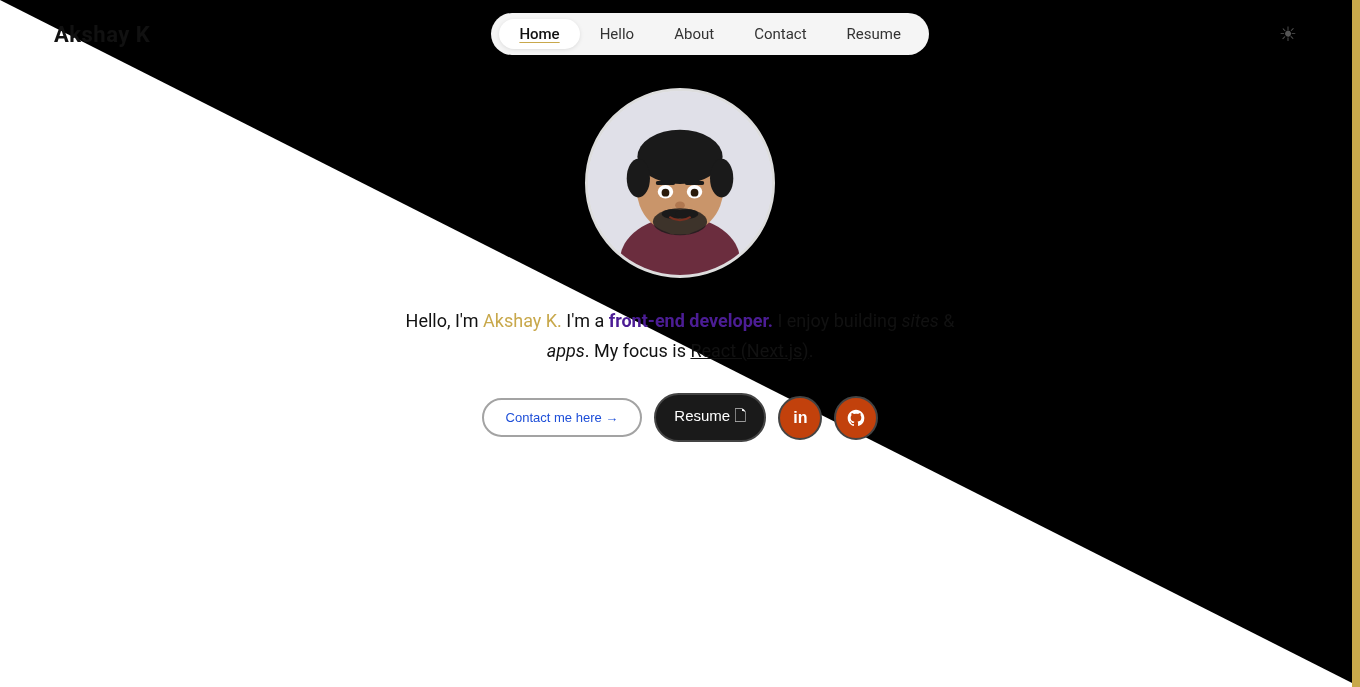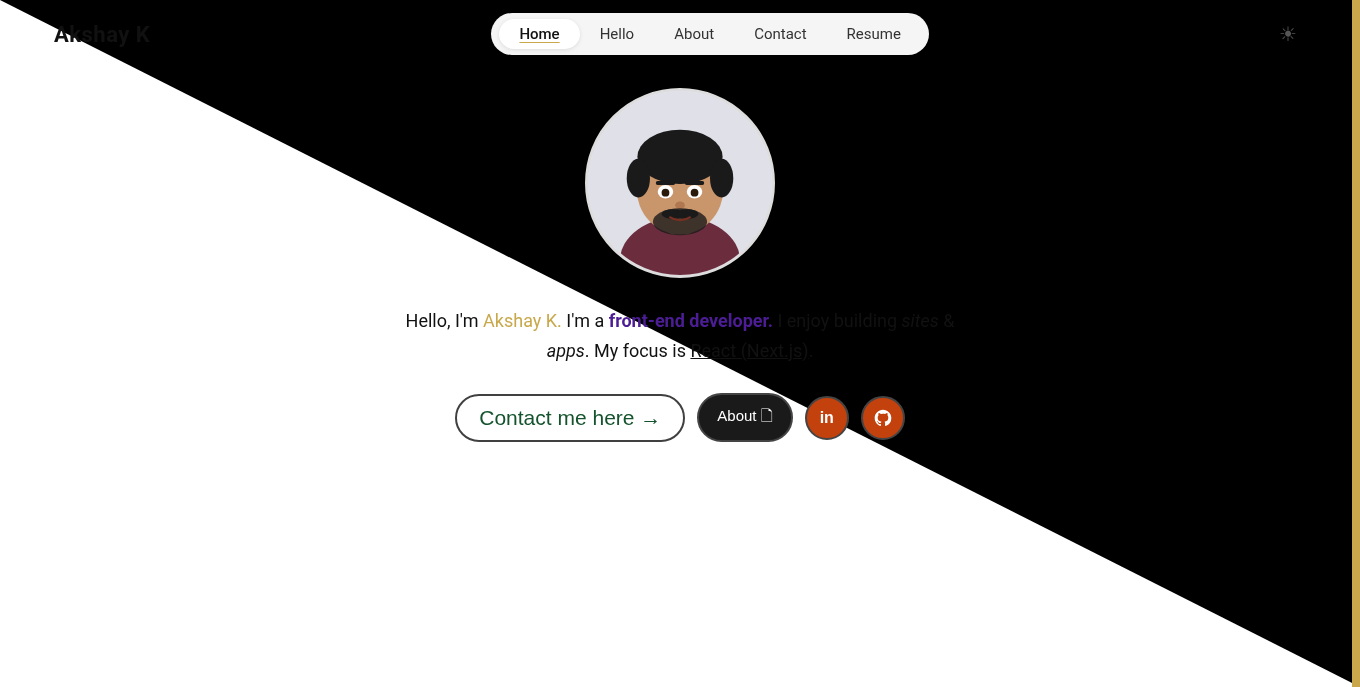--- a/index.html
+++ b/index.html
@@ -159,25 +159,25 @@
     
     .btn-row {
       display: flex;
       align-items: center;
       gap: 12px;
       margin-top: 28px;
     }
 
     .btn-contact {
       background: #fff;
-      color: #14532d;
-      border: 2px solid #404040;
+      color: #1d4ed8;
+      border: 2px solid #a3a3a3;
       border-radius: 30px;
       padding: 10px 22px;
-      font-size: 21px;
+      font-size: 13px;
       cursor: pointer;
       display: flex;
       align-items: center;
       gap: 6px;
       white-space: nowrap;
     }
 
     .btn-resume {
       background: #1a1a1a;
       color: #fff;
@@ -299,21 +299,21 @@
       <path d="M84 130 Q95 137 106 130" stroke="#7a3020" stroke-width="2" fill="none"></path>
     </svg>
   </div>
 
   <div class="intro-text">
     <span style="color:#111;">Hello, I'm </span><span class="name-highlight">Akshay K.</span><span style="color:#111;"> I'm a </span><span class="role-highlight">front-end developer.</span><span style="color:#111;"> I enjoy building </span><span class="italic-text" style="color:#111;">sites</span><span style="color:#111;"> &amp; </span><span class="italic-text" style="color:#111;">apps</span><span style="color:#111;">. My focus is </span><span style="color:#111; text-decoration: underline; text-decoration-color:#111;">React (Next.js)</span><span style="color:#111;">.</span>
   </div>
 
   <div class="btn-row">
     <button class="btn-contact">Contact me here →</button>
-    <button class="btn-resume">About 🗋</button>
+    <button class="btn-resume">Resume 🗋</button>
     <button class="btn-icon">
       <span style="font-weight:700; font-size:16px;">in</span>
     </button>
     <button class="btn-icon">
       <svg width="20" height="20" viewBox="0 0 24 24" fill="white">
         <path d="M12 2C6.477 2 2 6.484 2 12.017c0 4.425 2.865 8.18 6.839 9.504.5.092.682-.217.682-.483 0-.237-.008-.868-.013-1.703-2.782.605-3.369-1.343-3.369-1.343-.454-1.158-1.11-1.466-1.11-1.466-.908-.62.069-.608.069-.608 1.003.07 1.531 1.032 1.531 1.032.892 1.53 2.341 1.088 2.91.832.092-.647.35-1.088.636-1.338-2.22-.253-4.555-1.113-4.555-4.951 0-1.093.39-1.988 1.029-2.688-.103-.253-.446-1.272.098-2.65 0 0 .84-.27 2.75 1.026A9.564 9.564 0 0112 6.844c.85.004 1.705.115 2.504.337 1.909-1.296 2.747-1.027 2.747-1.027.546 1.379.202 2.398.1 2.651.64.7 1.028 1.595 1.028 2.688 0 3.848-2.339 4.695-4.566 4.943.359.309.678.92.678 1.855 0 1.338-.012 2.419-.012 2.747 0 .268.18.58.688.482A10.019 10.019 0 0022 12.017C22 6.484 17.522 2 12 2z"></path>
       </svg>
     </button>
   </div>
 

